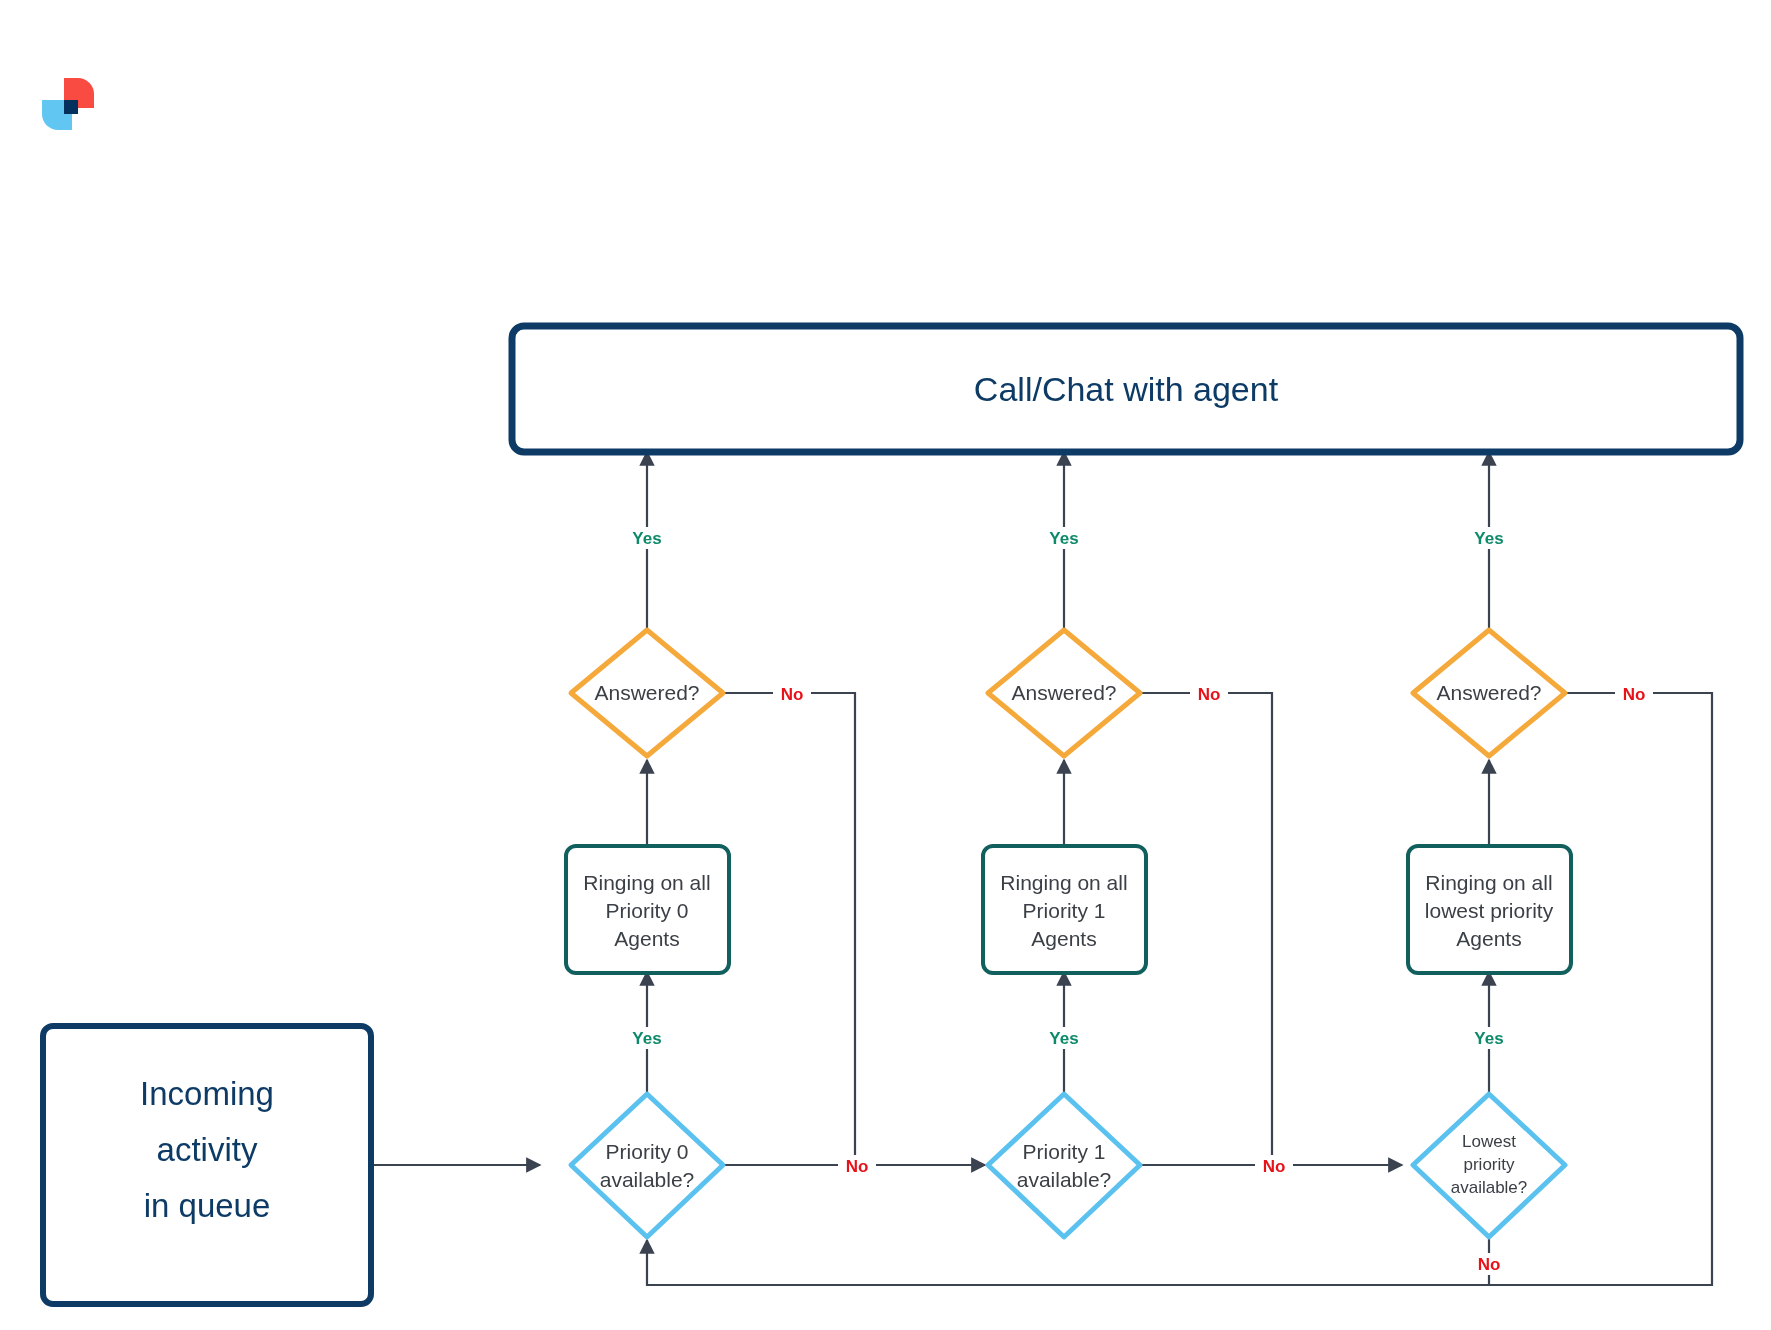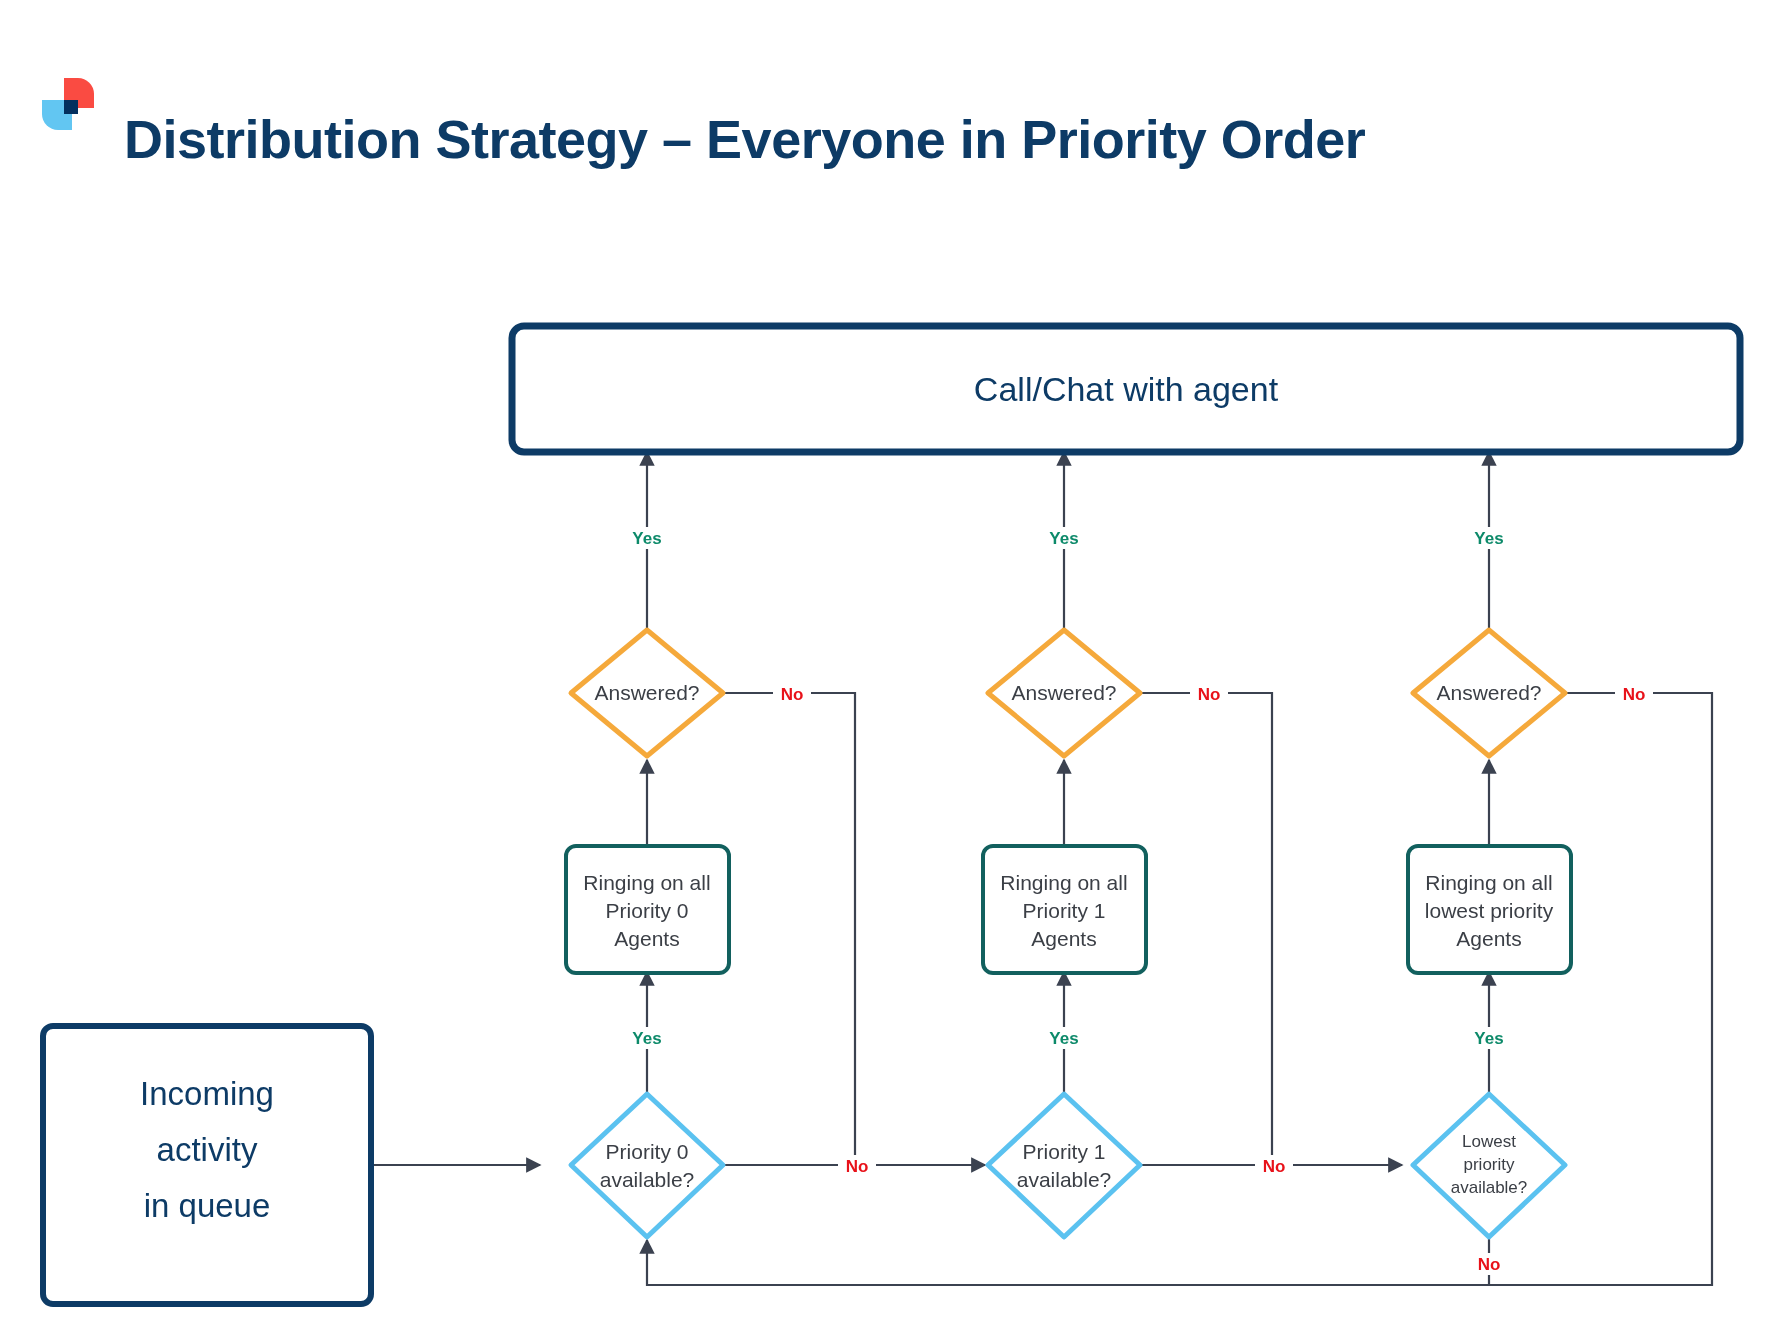--- a/index.html
+++ b/index.html
@@ -80,21 +80,20 @@
 <div id="page-root">
 
   <div class="logo-wrap">
     <svg width="66" height="66" viewBox="0 0 66 66">
       <path d="M30 6 h14 a16 16 0 0 1 16 16 v14 h-30 z" fill="#fa4b42"></path>
       <path d="M8 28 h30 v30 h-14 a16 16 0 0 1 -16 -16 z" fill="#62c6f2"></path>
       <rect x="30" y="28" width="14" height="14" fill="#04305e"></rect>
     </svg>
   </div>
 
-  <div class="page-title">Distribution Strategy – Everyone in Priority Order</div>
 
   <svg class="diagram" viewBox="0 0 1771 1330">
     <defs>
       <marker id="arrow" viewBox="0 0 10 10" refX="9" refY="5" markerWidth="7" markerHeight="7" orient="auto-start-reverse">
         <path d="M 0 0 L 10 5 L 0 10 z" fill="#3b4250"></path>
       </marker>
     </defs>
 
     <g stroke="#3b4250" fill="none" stroke-width="2.2">
 

